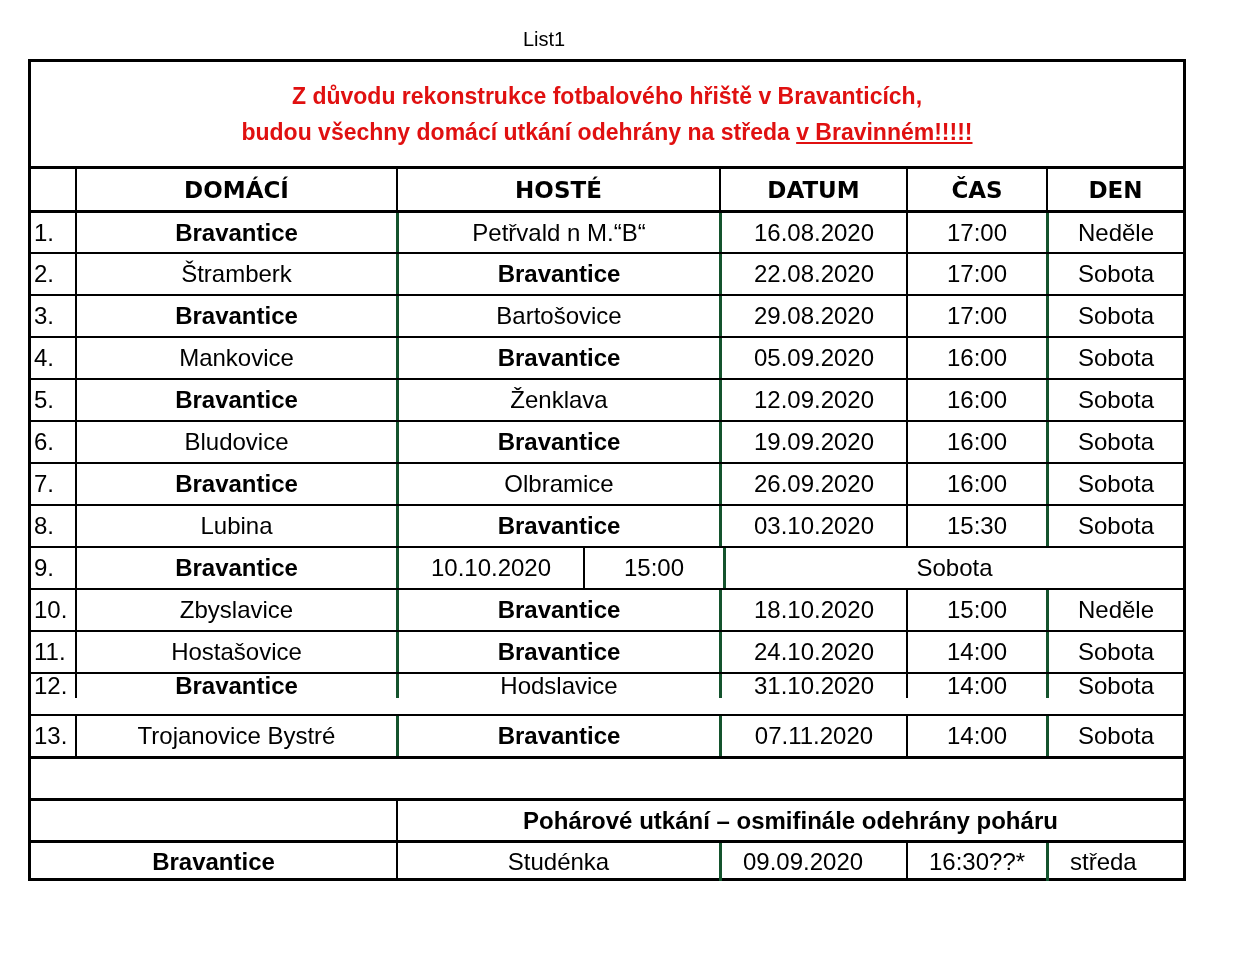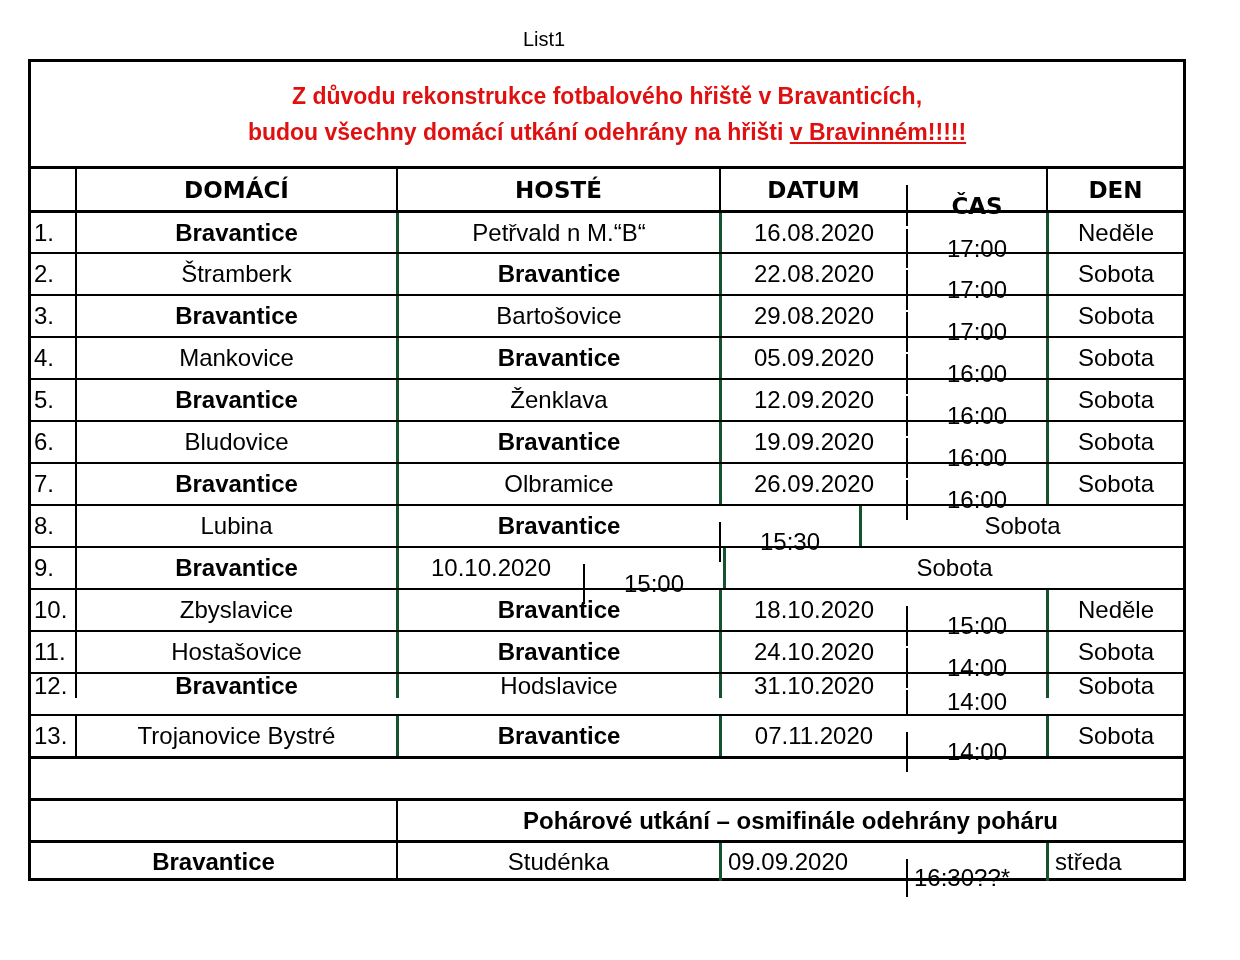--- a/index.html
+++ b/index.html
@@ -8,37 +8,37 @@
   .sheet-name span{margin-left:0;}
   .grid{position:absolute;left:28px;top:59px;width:1158px;height:822px;border:3px solid #000;box-sizing:border-box;}
   .row{position:absolute;left:0;right:0;display:flex;box-sizing:border-box;}
   .cell{box-sizing:border-box;height:100%;display:flex;align-items:center;justify-content:center;font-size:24px;white-space:nowrap;overflow:hidden;}
   .bl{border-left:2px solid #000;}
   .blt{border-left:3px solid #14532d;}
   .bt{border-top:2px solid #000;}
   .btt{border-top:3px solid #000;}
   .bold{font-weight:bold;}
   .num{justify-content:flex-start;padding-left:3px;}
-  .left{justify-content:flex-start;padding-left:6px;}
+  .left{justify-content:flex-start;padding-left:21px;}
   .title{flex-direction:column;color:#e01010;font-weight:bold;font-size:23px;line-height:36px;width:100%;}
   .title u{text-decoration:underline;}
   .hdr{font-family:"DejaVu Sans",sans-serif;font-weight:bold;font-size:23px;}
-  .c0{width:44px;} .c1{width:321px;} .c2{width:323px;} .c3{width:187px;} .c4{width:140px;margin-top:16px;} .c5{flex:1;}
+  .c0{width:44px;} .c1{width:321px;} .c2{width:323px;} .c3{width:187px;} .c4{width:140px;} .c5{flex:1;}
 </style>
 </head>
 <body>
 
 <div class="sheet-name"><span>List1</span></div>
 
 <div class="grid">
 
   <div class="row" style="top:0;height:104px;">
     <div class="cell title" style="color: rgb(224, 16, 16);">
       <div>Z důvodu rekonstrukce fotbalového hřiště v Bravanticích,</div>
-      <div><span>budou všechny domácí utkání odehrány na hřišti </span><u>v Bravinném!!!!!</u></div>
+      <div><span>budou všechny domácí utkání odehrány na středa </span><u>v Bravinném!!!!!</u></div>
     </div>
   </div>
 
   <div class="row btt" style="top:104px;height:44px;">
     <div class="cell c0 hdr"></div>
     <div class="cell c1 hdr bl">DOMÁCÍ</div>
     <div class="cell c2 hdr bl">HOSTÉ</div>
     <div class="cell c3 hdr bl">DATUM</div>
     <div class="cell c4 hdr bl">ČAS</div>
     <div class="cell c5 hdr bl">DEN</div>
@@ -98,20 +98,21 @@
         <div class="cell c1 bl bold">Bravantice</div>
         <div class="cell c2 blt">Olbramice</div>
         <div class="cell c3 blt">26.09.2020</div>
         <div class="cell c4 bl">16:00</div>
         <div class="cell c5 blt">Sobota</div>
       </div>
       <div class="row bt" style="top: 442px; height: 42px;">
         <div class="cell c0 num">8.</div>
         <div class="cell c1 bl">Lubina</div>
         <div class="cell c2 blt bold">Bravantice</div>
+        <div class="cell c3 blt">03.10.2020</div>
         <div class="cell c4 bl">15:30</div>
         <div class="cell c5 blt">Sobota</div>
       </div>
       <div class="row bt" style="top: 484px; height: 42px;">
         <div class="cell c0 num">9.</div>
         <div class="cell c1 bl bold">Bravantice</div>
         <div class="cell c3 blt">10.10.2020</div>
         <div class="cell c4 bl">15:00</div>
         <div class="cell c5 blt">Sobota</div>
       </div>

